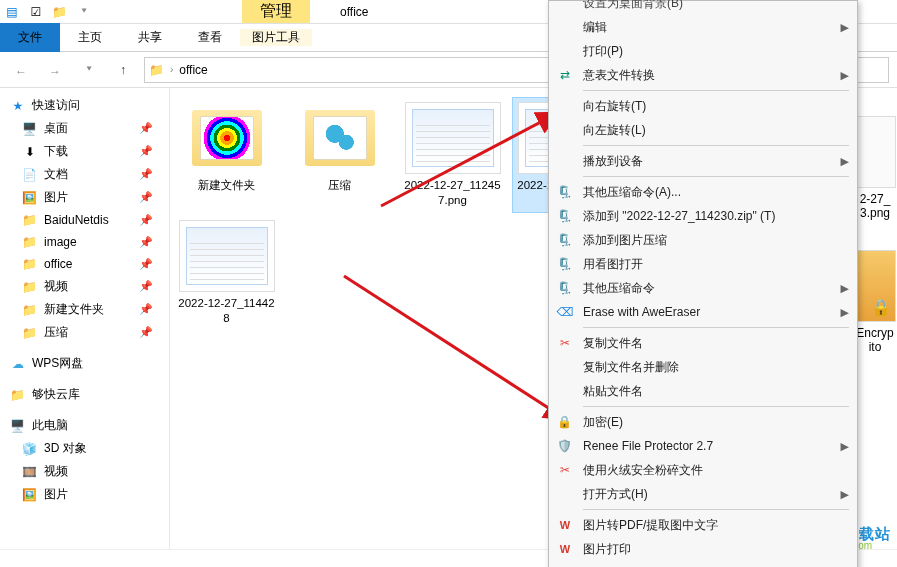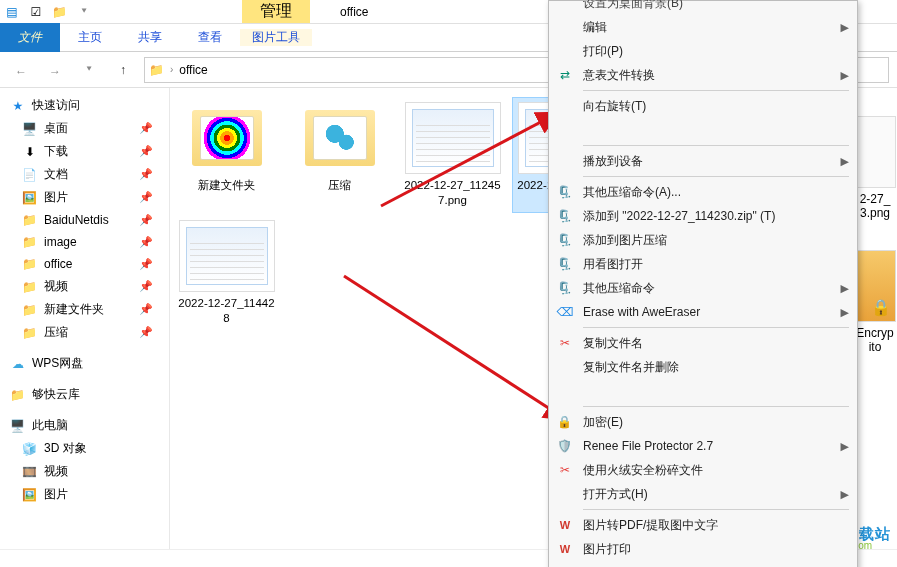--- a/index.html
+++ b/index.html
@@ -8,22 +8,22 @@
 
 .titlebar { height:24px; background:#fff; display:flex; align-items:center; padding:0 4px; border-bottom:1px solid #e0e0e0; }
 .titlebar .qat { display:flex; gap:8px; align-items:center; }
 .qat-icon { width:16px; height:16px; display:flex; align-items:center; justify-content:center; }
 .ribbon-tab-group { margin-left:150px; }
 .highlight-tab { background:#ffe57f; padding:4px 18px; font-size:16px; }
 .title-text { margin-left:30px; font-size:12px; }
 
 
 .ribbon { height:28px; display:flex; align-items:center; border-bottom:1px solid #d0d0d0; }
-.ribbon-tab { padding:6px 18px; font-size:12px; color:#1d4ed8; cursor:pointer; }
-.ribbon-tab.active { background:#1979ca; color:#fef9c3;font-style:italic; }
+.ribbon-tab { padding:6px 18px; font-size:12px; color:#000000; cursor:pointer; }
+.ribbon-tab.active { background:#1979ca; color:#000000; }
 .ribbon-context { background:#fff8e1; padding:0 12px; }
 
 
 .addr { height:36px; display:flex; align-items:center; padding:4px 8px; gap:8px; border-bottom:1px solid #e0e0e0; }
 .nav-btn { width:26px; height:26px; border:none; background:#fff; display:flex; align-items:center; justify-content:center; color:#888; cursor:pointer; }
 .nav-btn.enabled { color:#222; }
 .breadcrumb { flex:1; height:26px; border:1px solid #ccc; display:flex; align-items:center; padding:0 4px; gap:6px; }
 .crumb { display:flex; align-items:center; gap:4px; }
 .chev { color:#888; font-size:10px; }
 
@@ -296,20 +296,21 @@
       <span class="ctx-label">意表文件转换</span>
       <span class="ctx-sub">▶</span>
     </div>
     <div class="ctx-sep"></div>
     <div class="ctx-item">
       <span class="ctx-icon"></span>
       <span class="ctx-label">向右旋转(T)</span>
     </div>
     <div class="ctx-item">
       <span class="ctx-icon"></span>
+      <span class="ctx-label">向左旋转(L)</span>
     </div>
     <div class="ctx-sep"></div>
     <div class="ctx-item">
       <span class="ctx-icon"></span>
       <span class="ctx-label">播放到设备</span>
       <span class="ctx-sub">▶</span>
     </div>
     <div class="ctx-sep"></div>
     <div class="ctx-item">
       <span class="ctx-icon">
@@ -355,20 +356,21 @@
         <span class="fi-shred">✂</span>
       </span>
       <span class="ctx-label">复制文件名</span>
     </div>
     <div class="ctx-item">
       <span class="ctx-icon"></span>
       <span class="ctx-label">复制文件名并删除</span>
     </div>
     <div class="ctx-item">
       <span class="ctx-icon"></span>
+      <span class="ctx-label">粘贴文件名</span>
     </div>
     <div class="ctx-sep"></div>
     <div class="ctx-item">
       <span class="ctx-icon">
         <span class="fi-lock">🔒</span>
       </span>
       <span class="ctx-label">加密(E)</span>
     </div>
     <div class="ctx-item">
       <span class="ctx-icon">

